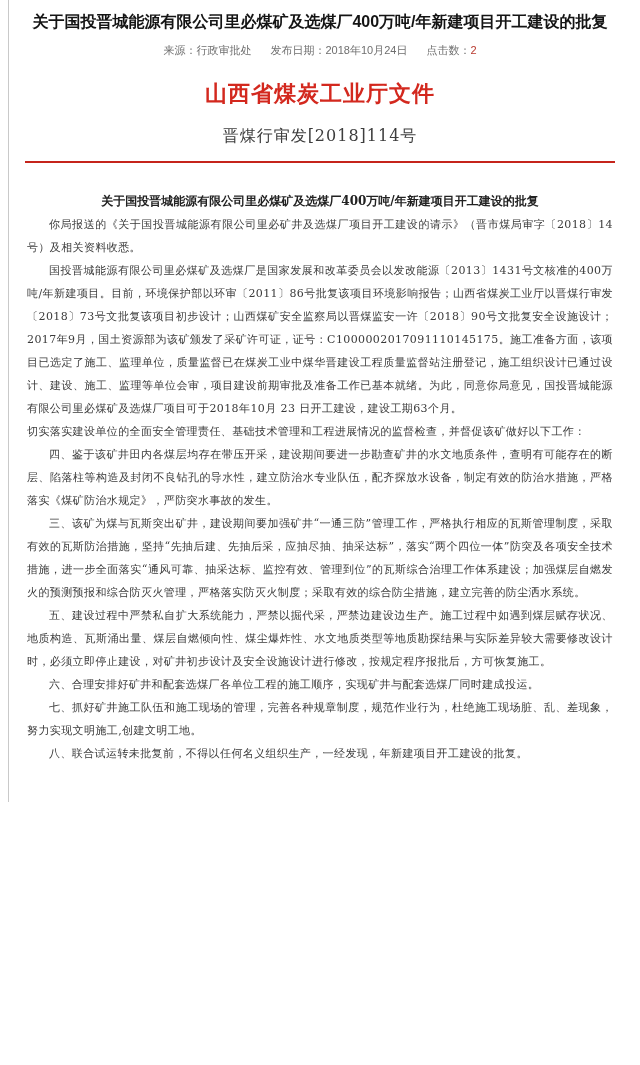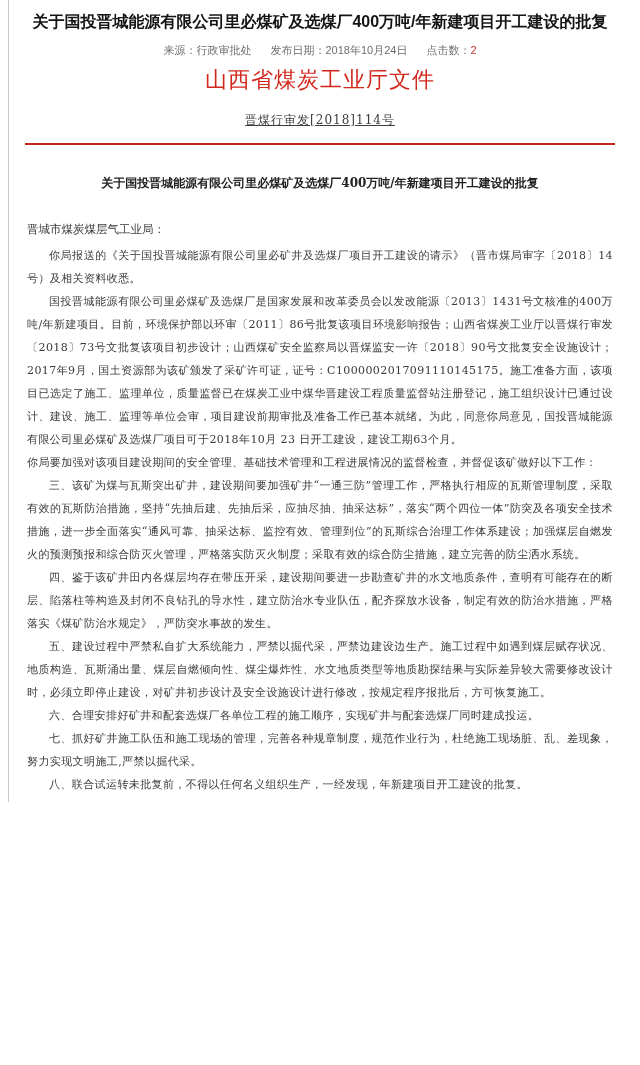--- a/index.html
+++ b/index.html
@@ -36,36 +36,35 @@
     margin-top: 10px;
     text-align: center;
     font-family: "Liberation Sans", "DejaVu Sans", sans-serif;
     font-size: 11px;
     color: #6f6f6f;
   }
   .meta .seg { margin: 0 8px; }
   .meta .clicks-value { color: #b8392e; }
 
   .org-header {
-    margin-top: 7px;
+    margin-top: 21px;
     text-align: center;
     font-family: "Liberation Sans", "DejaVu Sans", sans-serif;
-    font-weight: normal;
+    font-weight: bold;
     font-size: 22px;
     color: #d3281e;
     letter-spacing: 1px;
   }
 
   .doc-number {
     margin-top: 17px;
     text-align: center;
-    font-size: 12px;
+    font-size: 16px;
     color: #3d3d3d;
     letter-spacing: 1px;
-    text-decoration: underline;
   }
 
   .red-divider {
     margin: 14px 25px 0 25px;
     height: 2px;
     background: #c5241b;
   }
 
   .doc-title {
     margin-top: 30px;
@@ -119,31 +118,30 @@
   </div>
 
   <div class="org-header">山西省煤炭工业厅文件</div>
 
   <div class="doc-number">晋煤行审发[2018]114号</div>
 
   <div class="red-divider"></div>
 
   <div class="doc-title">关于国投晋城能源有限公司里必煤矿及选煤厂400万吨/年新建项目开工建设的批复</div>
 
-  <div class="salutation">晋城市煤炭煤层气工业局：</div>
 
   <div class="body-paragraphs">
       <p class="para indent">你局报送的《关于国投晋城能源有限公司里必矿井及选煤厂项目开工建设的请示》（晋市煤局审字〔2018〕14号）及相关资料收悉。</p>
       <p class="para indent">国投晋城能源有限公司里必煤矿及选煤厂是国家发展和改革委员会以发改能源〔2013〕1431号文核准的400万吨/年新建项目。目前，环境保护部以环审〔2011〕86号批复该项目环境影响报告；山西省煤炭工业厅以晋煤行审发〔2018〕73号文批复该项目初步设计；山西煤矿安全监察局以晋煤监安一许〔2018〕90号文批复安全设施设计； 2017年9月，国土资源部为该矿颁发了采矿许可证，证号：C1000002017091110145175。施工准备方面，该项目已选定了施工、监理单位，质量监督已在煤炭工业中煤华晋建设工程质量监督站注册登记，施工组织设计已通过设计、建设、施工、监理等单位会审，项目建设前期审批及准备工作已基本就绪。为此，同意你局意见，国投晋城能源有限公司里必煤矿及选煤厂项目可于2018年10月 23 日开工建设，建设工期63个月。</p>
-      <p class="para">你局要加强对该项目建设期间的安全管理、基础技术管理和工程进展情况的监督检查，并督促该矿做好以下工作：</p>
+      <p class="para">切实落实建设单位的全面安全管理责任、基础技术管理和工程进展情况的监督检查，并督促该矿做好以下工作：</p>
+      <p class="para indent">四、鉴于该矿井田内各煤层均存在带压开采，建设期间要进一步勘查矿井的水文地质条件，查明有可能存在的断层、陷落柱等构造及封闭不良钻孔的导水性，建立防治水专业队伍，配齐探放水设备，制定有效的防治水措施，严格落实《煤矿防治水规定》，严防突水事故的发生。</p>
       <p class="para indent">三、该矿为煤与瓦斯突出矿井，建设期间要加强矿井“一通三防”管理工作，严格执行相应的瓦斯管理制度，采取有效的瓦斯防治措施，坚持“先抽后建、先抽后采，应抽尽抽、抽采达标”，落实“两个四位一体”防突及各项安全技术措施，进一步全面落实“通风可靠、抽采达标、监控有效、管理到位”的瓦斯综合治理工作体系建设；加强煤层自燃发火的预测预报和综合防灭火管理，严格落实防灭火制度；采取有效的综合防尘措施，建立完善的防尘洒水系统。</p>
-      <p class="para indent">四、鉴于该矿井田内各煤层均存在带压开采，建设期间要进一步勘查矿井的水文地质条件，查明有可能存在的断层、陷落柱等构造及封闭不良钻孔的导水性，建立防治水专业队伍，配齐探放水设备，制定有效的防治水措施，严格落实《煤矿防治水规定》，严防突水事故的发生。</p>
       <p class="para indent">五、建设过程中严禁私自扩大系统能力，严禁以掘代采，严禁边建设边生产。施工过程中如遇到煤层赋存状况、地质构造、瓦斯涌出量、煤层自燃倾向性、煤尘爆炸性、水文地质类型等地质勘探结果与实际差异较大需要修改设计时，必须立即停止建设，对矿井初步设计及安全设施设计进行修改，按规定程序报批后，方可恢复施工。</p>
       <p class="para indent">六、合理安排好矿井和配套选煤厂各单位工程的施工顺序，实现矿井与配套选煤厂同时建成投运。</p>
-      <p class="para indent">七、抓好矿井施工队伍和施工现场的管理，完善各种规章制度，规范作业行为，杜绝施工现场脏、乱、差现象，努力实现文明施工,严禁以掘代采。</p>
+      <p class="para indent">七、抓好矿井施工队伍和施工现场的管理，完善各种规章制度，规范作业行为，杜绝施工现场脏、乱、差现象，努力实现文明施工,创建文明工地。</p>
       <p class="para indent">八、联合试运转未批复前，不得以任何名义组织生产，一经发现，年新建项目开工建设的批复。</p>
     </div>
 
   <div class="signature">
     <span class="sig-org">山西省煤炭工业厅</span>
 
   </div>
 </div>
 
 </body></html>

